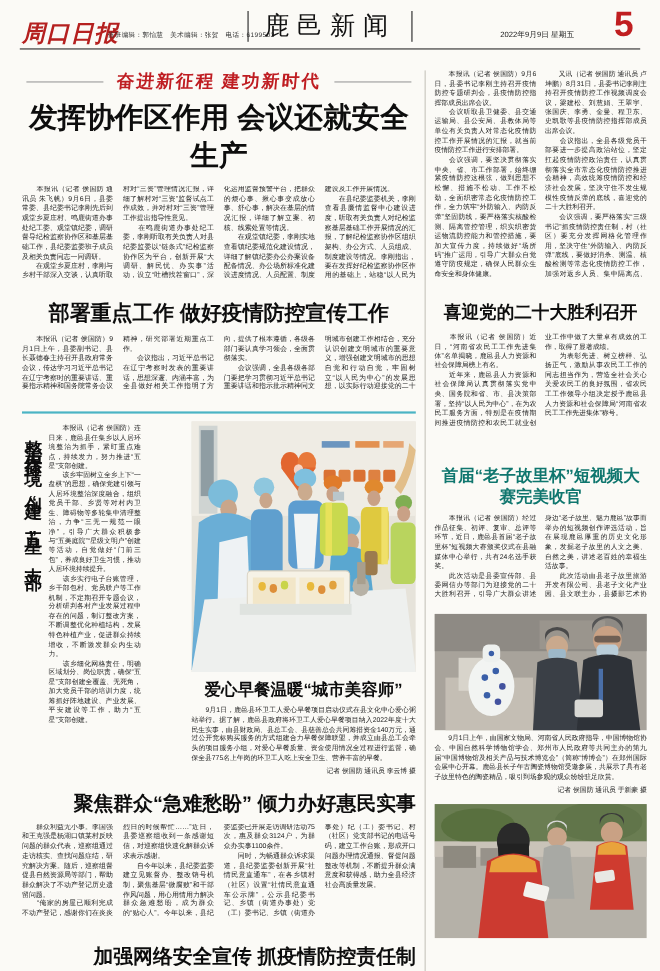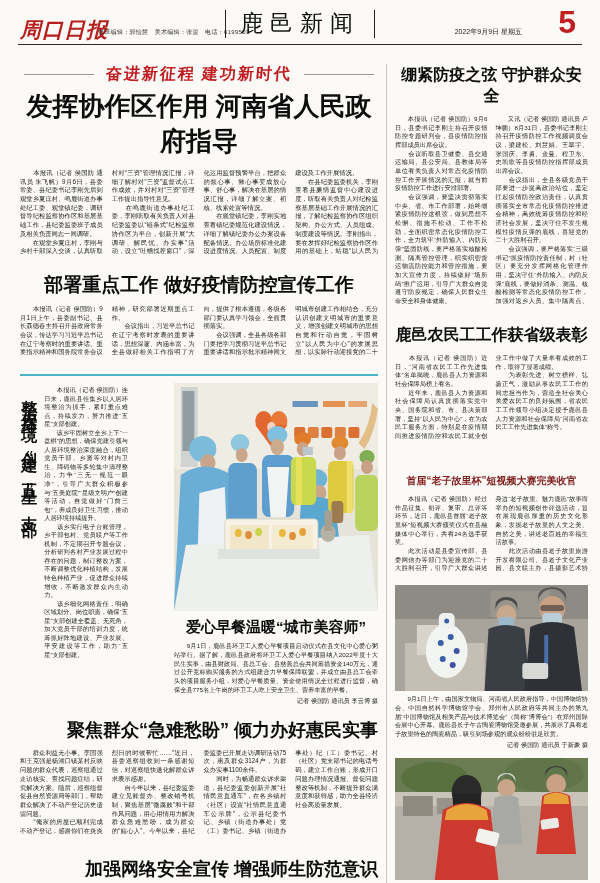--- a/index.html
+++ b/index.html
@@ -73,21 +73,21 @@
     white-space:pre-line; overflow:hidden; height:282px; padding:3px 4px 0 5px; color:#222;
   }
   .photo-area { flex:1; margin-left:6px;padding-left:36px; }
   .photo-frame { width:100%; display:block; }
   .caption-title { font-size:15px; font-weight:900; text-align:center; margin:7px 0 5px; color:#0d0d0d; }
   .caption-text { font-size:6.2px; line-height:1.42; text-align:justify; white-space:pre-line; color:#222; }
   .credit { font-size:6.2px; text-align:right; margin-top:2px; color:#222; }
 
   
   .r-headline { font-size:16px; font-weight:900; text-align:center; margin:1px 0 8px; color:#0d0d0d; }
-  .r-headline-sm { font-size:10px; font-weight:900; text-align:center; margin:10px 0 7px; color:#7f1d1d; }
+  .r-headline-sm { font-size:15px; font-weight:900; text-align:center; margin:10px 0 7px; color:#0f766e; }
   .r-photo { margin-top:8px; }
   .r-caption { font-size:6.2px; line-height:1.42; text-align:justify; white-space:pre-line; margin-top:4px; color:#222; }
 </style>
 </head>
 <body>
 
 <div class="header">
   <div class="masthead">周口日报</div>
   <div class="credits">值班编辑：郭怡慧　美术编辑：张贺　电话：6199503</div>
   <div class="section-title-wrap">
@@ -103,21 +103,21 @@
 <div class="main">
 
   <div class="left-col">
 
     <div class="slogan-row">
       <span class="line"></span>
       <span class="slogan">奋进新征程 建功新时代</span>
       <span class="line"></span>
     </div>
 
-    <div class="headline-xl">发挥协作区作用  河南省人民政府指导</div>
+    <div class="headline-xl">发挥协作区作用  会议还就安全生产</div>
     <div class="cols-4" style="height:93px;">　　本报讯（记者 侯国防 通讯员 朱飞帆）9月6日，县委常委、县纪委书记李刚先后到观堂乡夏庄村、鸣鹿街道办事处纪工委、观堂镇纪委，调研督导纪检监察协作区和基层基础工作，县纪委监委班子成员及相关负责同志一同调研。
 　　在观堂乡夏庄村，李刚与乡村干部深入交谈，认真听取村对“三资”管理情况汇报，详细了解村对“三资”监督试点工作成效，并对村对“三资”管理工作提出指导性意见。
 　　在鸣鹿街道办事处纪工委，李刚听取有关负责人对县纪委监委以“链条式”纪检监察协作区为平台，创新开展“大调研、解民忧、办实事”活动，设立“吐槽找茬窗口”，深化运用监督预警平台，把群众的烦心事、揪心事变成放心事、舒心事，解决在基层的情况汇报，详细了解立案、初核、线索处置等情况。
 　　在观堂镇纪委，李刚实地查看镇纪委规范化建设情况，详细了解镇纪委办公办案设备配备情况、办公场所标准化建设进度情况、人员配置、制度建设及工作开展情况。
 　　在县纪委监委机关，李刚查看县廉情监督中心建设进度，听取有关负责人对纪检监察基层基础工作开展情况的汇报，了解纪检监察协作区组织架构、办公方式、人员组成、制度建设等情况。李刚指出，要在发挥好纪检监察协作区作用的基础上，站稳“以人民为中心”的政治立场，全面解决基层监督“熟人社会难题”，把基层基础工作作为一项重点工作，做好人员、装备等保障，强化力量整合运用，切实提升基层监督办案工作规范化、法治化、正规化水平。</div>
 
     <div class="headline-lg">部署重点工作  做好疫情防控宣传工作</div>
     <div class="cols-4" style="height:60px;">　　本报讯（记者 侯国防）9月1日上午，县委副书记、县长聂德春主持召开县政府常务会议，传达学习习近平总书记在辽宁考察时的重要讲话、重要指示精神和国务院常务会议精神，研究部署近期重点工作。
 　　会议指出，习近平总书记在辽宁考察时发表的重要讲话，思想深邃、内涵丰富，为全县做好相关工作指明了方向，提供了根本遵循，各级各部门要认真学习领会，全面贯彻落实。
 　　会议强调，全县各级各部门要把学习贯彻习近平总书记重要讲话和指示批示精神同文明城市创建工作相结合，充分认识创建文明城市的重要意义，增强创建文明城市的思想自觉和行动自觉，牢固树立“以人民为中心”的发展思想，以实际行动迎接党的二十大胜利召开。
@@ -215,39 +215,38 @@
         <div class="credit">记者 侯国防 通讯员 李云博 摄</div>
       </div>
     </div>
 
     <div class="headline-md">聚焦群众“急难愁盼”  倾力办好惠民实事</div>
     <div class="cols-4" style="height:96px;">　　群众利益无小事。李国强和王克强是杨湖口镇某村反映问题的群众代表，巡察组通过走访核实、查找问题症结，研究解决方案。随后，巡察组督促县自然资源局等部门，帮助群众解决了不动产登记历史遗留问题。
 　　“俺家的房屋已顺利完成不动产登记，感谢你们在炎炎烈日的时候帮忙……”近日，县委巡察组收到一条感谢短信，对巡察组快速化解群众诉求表示感谢。
 　　自今年以来，县纪委监委建立见账督办、整改销号机制，聚焦基层“微腐败”和干部作风问题，用心用情用力解决群众急难愁盼，成为群众的“贴心人”。今年以来，县纪委监委已开展走访调研活动75次，惠及群众3124户，为群众办实事1100余件。
 　　同时，为畅通群众诉求渠道，县纪委监委创新开展“社情民意直通车”，在各乡镇村（社区）设置“社情民意直通车公示牌”，公示县纪委书记、乡镇（街道办事处）党（工）委书记、乡镇（街道办事处）纪（工）委书记、村（社区）党支部书记的电话号码，建立工作台账，形成开口问题办理情况通报、督促问题整改等机制，不断提升群众满意度和获得感，助力全县经济社会高质量发展。</div>
 
-    <div class="headline-md">加强网络安全宣传  增强师生防范意识</div>
+    <div class="headline-md">加强网络安全宣传  抓疫情防控责任制</div>
     <div class="cols-4" style="height:40px;">　　本报讯（记者 侯国防 通讯员 吴迪）9月5日，鹿邑县高级中学启动以“网络安全为人民，网络安全靠人民”为主题的网络安全宣传周活动。连日来，鹿邑县高级中学在校园悬挂了数十块制作精美、内容充实的宣传展板，按照疫情防控要求，引导师生利用课间时间观看宣传展板。
 　　在此次活动中，鹿邑县高级中学还利用LED显示屏滚动播放网络安全知识，并通过召开主题班会等形式，进一步加强学生网络文明素养教育与行为引导，全面提升师生的网络文明素养，促进学生全面发展、健康成长。
 　　通过开展网络安全宣传周活动，鹿邑县高级中学在广大师生中普及了网络安全知识，营造了浓厚氛围，增强了师生的防范意识，提升了师生的自我保护能力。</div>
   </div>
 
   <div class="right-col">
 
-    <div class="r-headline">绷紧防疫之弦  守护群众安全</div>
     <div class="cols-2" style="height:198px;">　　本报讯（记者 侯国防）9月6日，县委书记李刚主持召开疫情防控专题研判会，县疫情防控指挥部成员出席会议。
 　　会议听取县卫健委、县交通运输局、县公安局、县教体局等单位有关负责人对常态化疫情防控工作开展情况的汇报，就当前疫情防控工作进行安排部署。
 　　会议强调，要坚决贯彻落实中央、省、市工作部署，始终绷紧疫情防控这根弦，做到思想不松懈、措施不松动、工作不松劲，全面织密常态化疫情防控工作，全力筑牢“外防输入、内防反弹”坚固防线，要严格落实核酸检测、隔离管控管理，织实织密货运物流防控能力和管控措施，要加大宣传力度，持续做好“场所码”推广运用，引导广大群众自觉遵守防疫规定，确保人民群众生命安全和身体健康。
 　　又讯（记者 侯国防 通讯员 卢坤鹏）8月31日，县委书记李刚主持召开疫情防控工作视频调度会议，梁建松、刘慧娟、王翠宇、张国庆、李勇、金曼、程卫东、史凯歌等县疫情防控指挥部成员出席会议。
 　　会议指出，全县各级党员干部要进一步提高政治站位，坚定扛起疫情防控政治责任，认真贯彻落实全市常态化疫情防控推进会精神，高效统筹疫情防控和经济社会发展，坚决守住不发生规模性疫情反弹的底线，喜迎党的二十大胜利召开。
 　　会议强调，要严格落实“三级书记”抓疫情防控责任制，村（社区）要充分发挥网格化管理作用，坚决守住“外防输入、内防反弹”底线，要做好消杀、测温、核酸检测等常态化疫情防控工作，加强对返乡人员、集中隔离点、重点场所点位的管理，要持续推进疫苗接种工作，加强对常态化疫情防控工作的督导检查。
 　　会议要求，县疫情防控指挥部要统筹推进全员核酸检测工作，做好疫情防控宣传工作，及时发布相关信息，要成立工作专班，普查疫情防控工作情况，对摸排不到位的人员进行追责问责。
 　　会议还就安全生产、信访稳定、农业农村等工作进行了安排部署。</div>
 
-    <div class="r-headline" style="margin-top:12px;">鹿邑农民工工作获省级表彰</div>
+    <div class="r-headline" style="margin-top:12px;">喜迎党的二十大胜利召开</div>
     <div class="cols-2" style="height:110px;">　　本报讯（记者 侯国防）近日，“河南省农民工工作先进集体”名单揭晓，鹿邑县人力资源和社会保障局榜上有名。
 　　近年来，鹿邑县人力资源和社会保障局认真贯彻落实党中央、国务院和省、市、县决策部署，坚持“以人民为中心”，在为农民工服务方面，特别是在疫情期间推进疫情防控和农民工就业创业工作中做了大量卓有成效的工作，取得了显著成绩。
 　　为表彰先进、树立榜样、弘扬正气，激励从事农民工工作的同志担当作为，营造全社会关心关爱农民工的良好氛围，省农民工工作领导小组决定授予鹿邑县人力资源和社会保障局“河南省农民工工作先进集体”称号。</div>
 
     <div class="r-headline-sm">首届“老子故里杯”短视频大赛完美收官</div>
     <div class="cols-2" style="height:82px;">　　本报讯（记者 侯国防）经过作品征集、初评、复审、总评等环节，近日，鹿邑县首届“老子故里杯”短视频大赛颁奖仪式在县融媒体中心举行，共有24名选手获奖。
 　　此次活动是县委宣传部、县委网信办等部门为迎接党的二十大胜利召开，引导广大群众讲述身边“老子故里、魅力鹿邑”故事而举办的短视频创作评选活动，旨在展现鹿邑厚重的历史文化形象，发掘老子故里的人文之美、自然之美，讲述老百姓的幸福生活故事。
 　　此次活动由县老子故里旅游开发有限公司、县老子文化产业园、县文联主办，县摄影艺术协会承办，自6月中旬活动开展以来，广大短视频爱好者积极响应，踊跃投稿，大赛组委会共收到短视频作品100余件，经组委会评定，6名选手分别获得一二三等奖，18名选手分别获得“乡土文化奖”“文化创意奖”“短视频技术奖”“老子文化传播奖”。</div>
 
     <svg class="photo-frame r-photo" width="194" height="106" viewBox="0 0 194 106" preserveAspectRatio="none">

